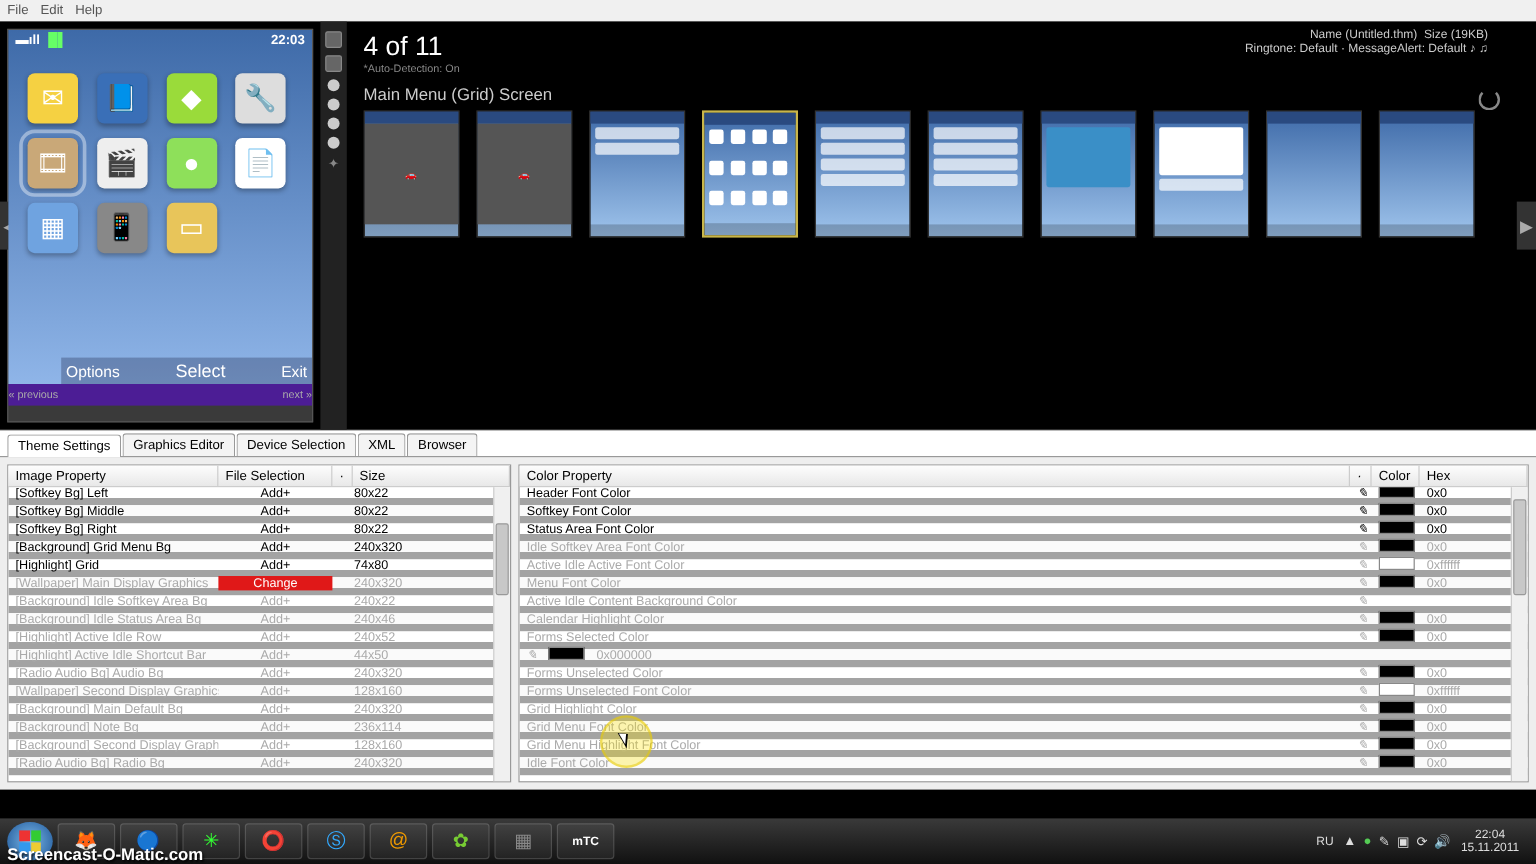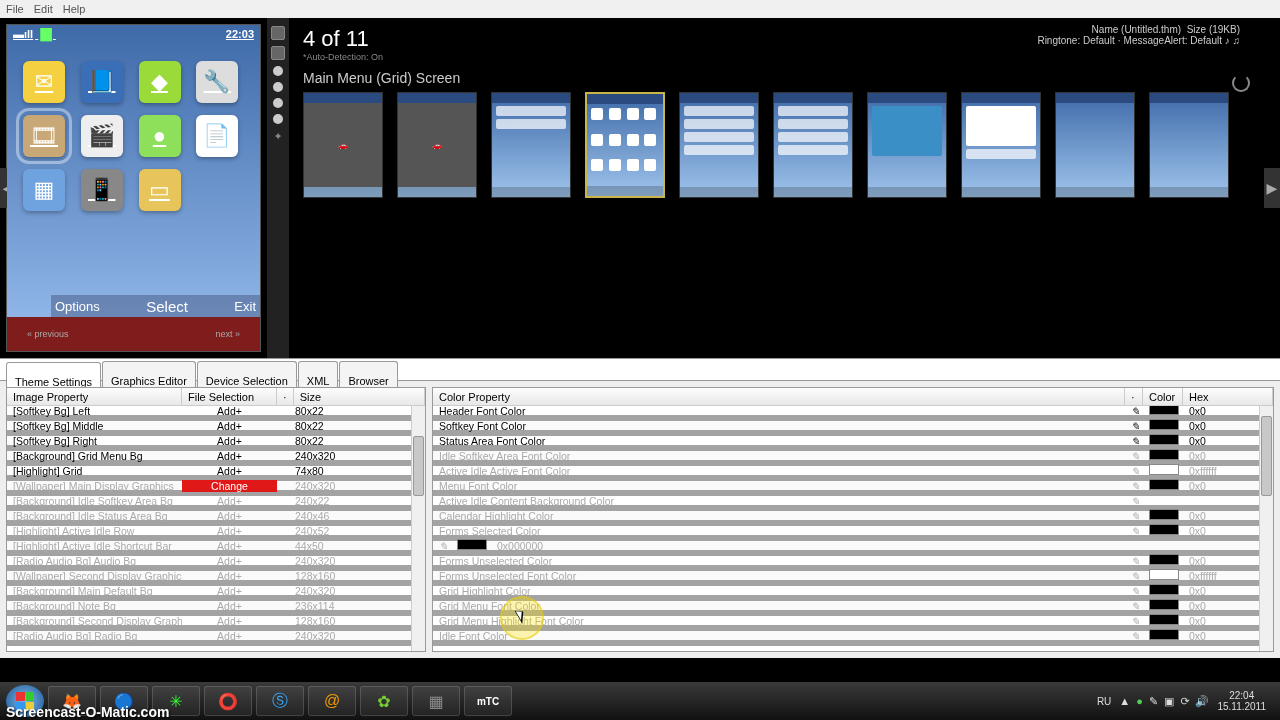--- a/index.html
+++ b/index.html
@@ -7,30 +7,30 @@
 
 
 .menubar { height:18px; background:#f0f0f0; color:#555; display:flex; align-items:center; padding:0 6px; gap:10px; font-size:11px;}
 .menubar span { cursor:default; }
 
 
 .workspace { height:340px; background:#000; display:flex; position:relative; }
 
 
 .phone-frame { width:255px; background:#3a3a3a; margin:6px; display:flex; flex-direction:column; border:1px solid #555; }
-.phone-screen { background:linear-gradient(180deg,#3e6aa8 0%,#8fb5e8 100%); height:295px; position:relative; color:#fff;text-decoration:underline;}
+.phone-screen { background:linear-gradient(180deg,#3e6aa8 0%,#8fb5e8 100%); height:295px; position:relative; color:#fff;}
 .status-bar { height:18px; display:flex; justify-content:space-between; align-items:center; padding:0 6px; font-size:11px; font-weight:bold; color:#fff;}
 .status-left { display:flex; gap:2px; align-items:center;}
 .sig { display:inline-block;}
 .icon-grid { display:grid; grid-template-columns:repeat(4,1fr); gap:12px 10px; padding:18px 16px 0;}
 .app-icon { width:42px; height:42px; background:#fff; border-radius:6px; display:flex; align-items:center; justify-content:center; font-size:22px; box-shadow:0 2px 4px rgba(0,0,0,.3);}
 .app-icon.sel { outline:3px solid rgba(255,255,255,.4); outline-offset:4px; background:rgba(200,220,255,.8);}
 .softkeys { height:22px; background:rgba(0,0,30,.25); display:flex; justify-content:space-between; align-items:center; padding:0 4px; color:#fff; font-size:13px; position:absolute; bottom:0; left:0; right:0;margin-left:44px;}
 .softkeys .mid { font-size:15px; font-weight:400;}
-.nav-bar { height:34px; background:#7f1d1d; display:flex; justify-content:space-between; align-items:center; padding:0 20px; color:#aaa; font-size:9px;}
+.nav-bar { height:18px; background:#4c1d95; display:flex; justify-content:space-between; align-items:center; padding:0 0; color:#aaa; font-size:9px;}
 .side-tools { width:22px; background:#222; display:flex; flex-direction:column; gap:6px; padding:8px 0; align-items:center;}
 .tool-btn { width:14px; height:14px; background:#666; border-radius:2px; border:1px solid #888;}
 .tool-btn.round { width:10px; height:10px; border-radius:50%; background:#ccc; border:none;}
 
 
 .right-area { flex:1; padding:8px 14px; color:#ccc; position:relative;}
 .counter { font-size:22px; font-weight:400; color:#fff;}
 .auto-det { font-size:9px; color:#888;}
 .info-right { position:absolute; top:6px; right:40px; text-align:right; font-size:10px; color:#ccc;}
 .screen-title { font-size:14px; margin-top:8px; margin-bottom:6px;}
@@ -45,21 +45,21 @@
 .thumb.plain .tbody { position:absolute; top:10px; bottom:10px; left:4px; right:4px;}
 .thumb.list .tbody { position:absolute; top:10px; bottom:10px; left:4px; right:4px; display:flex; flex-direction:column; gap:3px; padding:3px 0;}
 .thumb.list .li { height:10px; background:rgba(255,255,255,.7); border-radius:2px;}
 .refresh { position:absolute; top:56px; right:30px; width:18px; height:18px; border:2px solid #888; border-top-color:transparent; border-radius:50%;}
 .nav-arrow { position:absolute; top:50%; width:16px; height:40px; background:#333; color:#aaa; display:flex; align-items:center; justify-content:center; transform:translateY(-50%); font-size:14px;}
 .nav-arrow.l{left:0;} .nav-arrow.r{right:0;}
 
 
 .bottom { height:300px; background:#eee; border-top:1px solid #999; display:flex; flex-direction:column;}
 .tabs { height:22px; background:#fff; display:flex; border-bottom:1px solid #999; padding-left:6px; padding-top:2px;}
-.tab { padding:13px 8px; font-size:11px; border:1px solid #999; border-bottom:none; background:#f4f4f4; margin-right:1px; border-radius:3px 3px 0 0; cursor:default;}
+.tab { padding:3px 8px; font-size:11px; border:1px solid #999; border-bottom:none; background:#f4f4f4; margin-right:1px; border-radius:3px 3px 0 0; cursor:default;}
 .tab.active { background:#fff; position:relative; top:1px;}
 .panes { flex:1; display:flex; gap:6px; padding:6px; overflow:hidden;}
 .pane { flex:1; background:#fff; border:1px solid #999; display:flex; flex-direction:column; position:relative;justify-content:center;}
 .grid-head { display:flex; background:linear-gradient(#fdfdfd,#e8e8e8); border-bottom:1px solid #ccc; font-size:11px; height:18px; align-items:center;}
 .grid-head > div { padding:0 6px; border-right:1px solid #ccc; height:100%; display:flex; align-items:center;}
 .rows { flex:1; overflow:hidden;}
 .row { display:flex; height:15px; align-items:center; font-size:10.5px; border-bottom:6px solid #a3a3a3;}
 .row > div { padding:0 6px; overflow:hidden; white-space:nowrap;}
 .row:nth-child(even){ background:#fafafa;}
 .row.dim { color:#aaa;}

